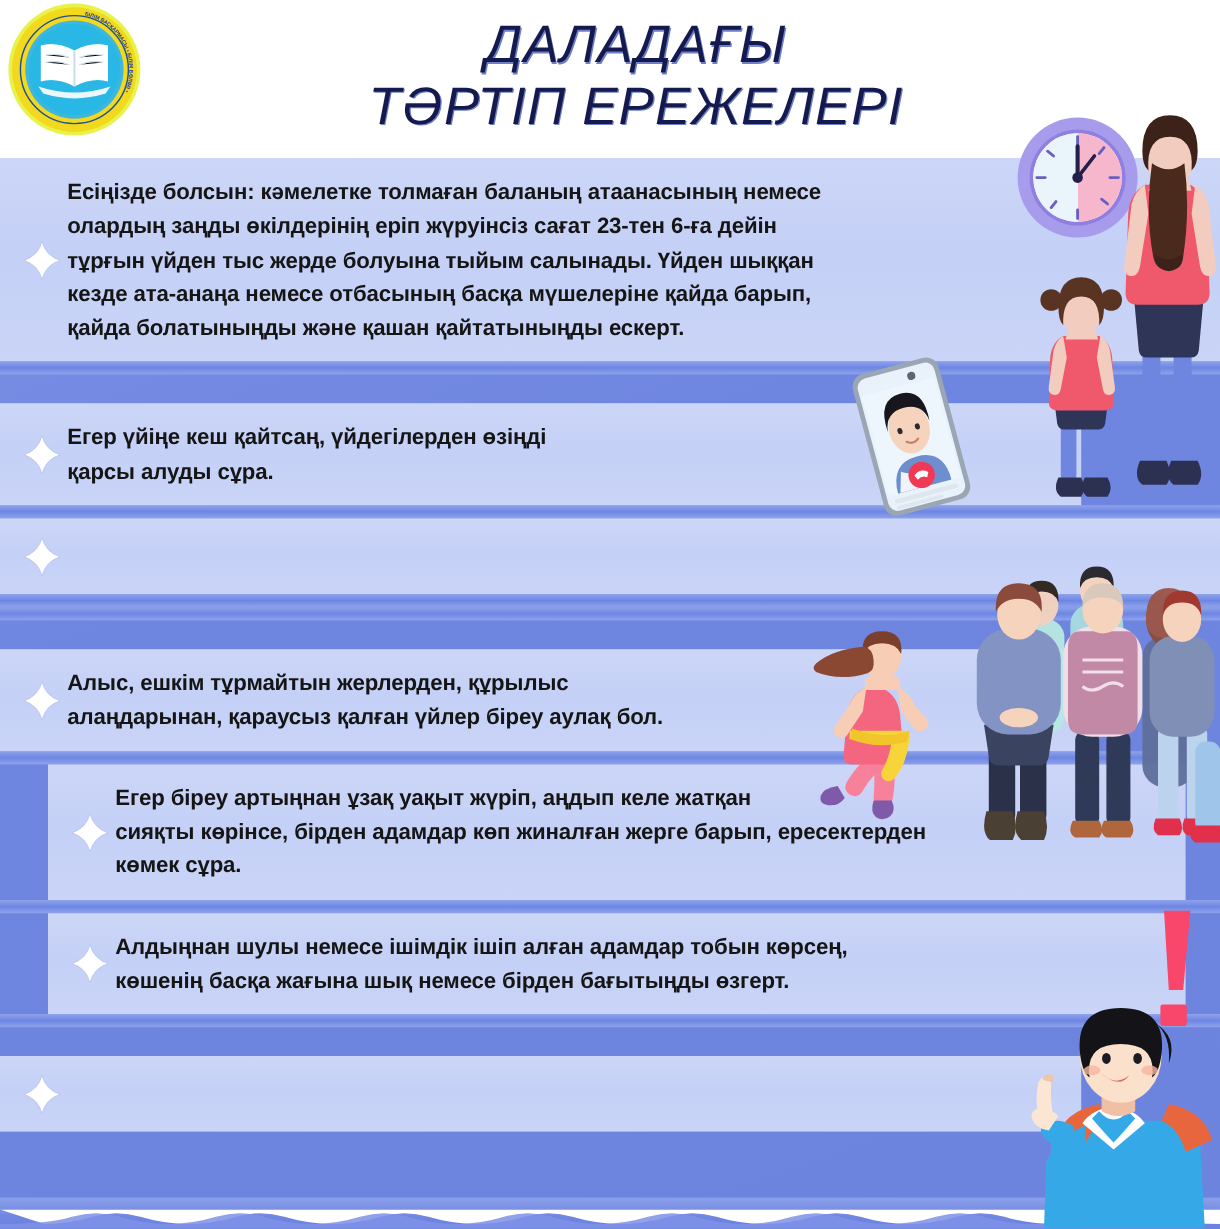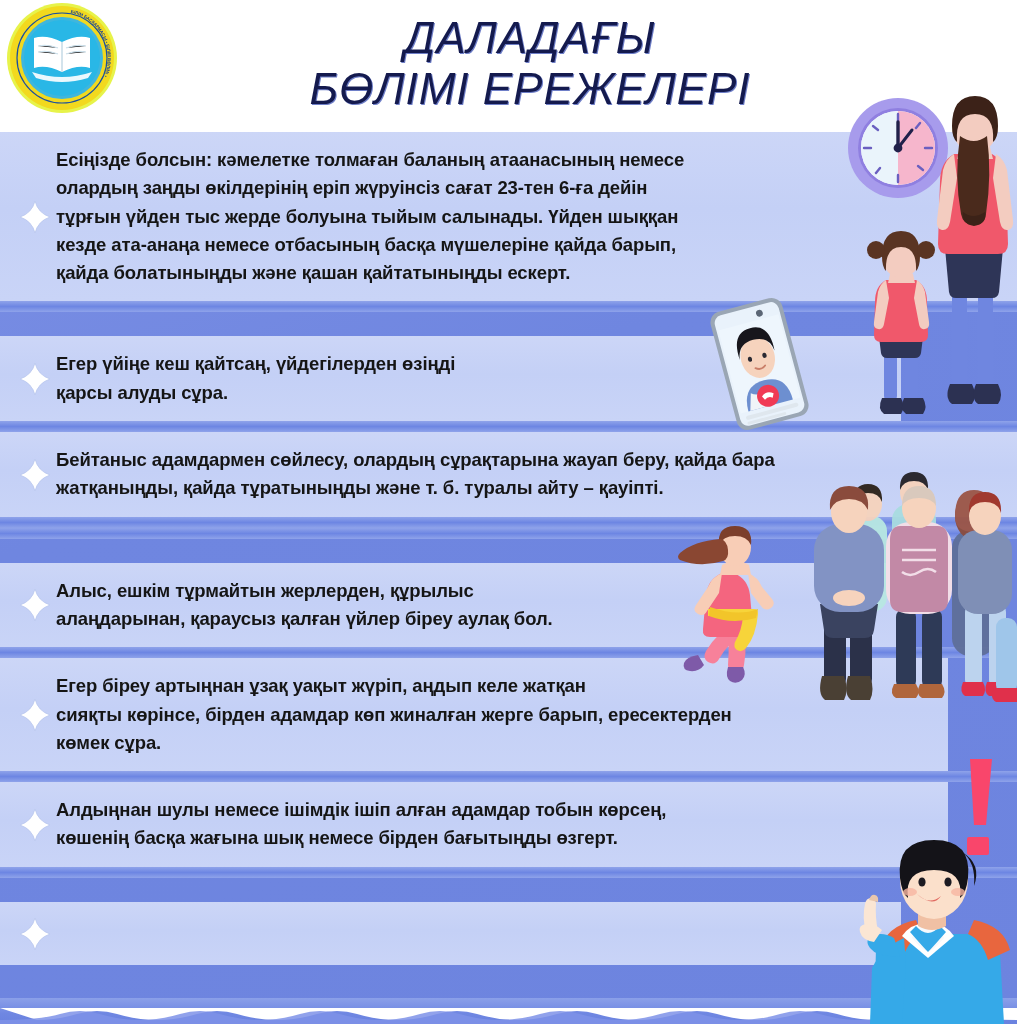--- a/index.html
+++ b/index.html
@@ -51,21 +51,21 @@
     position:absolute; left:0; top:132px; width:1017px; height:892px;
     z-index:3;
   }
   .band{
     position:relative; width:100%;
     background:linear-gradient(180deg,#ccd6f7 0%,#c4d0f6 45%,#c9d4f7 100%);
     overflow:visible;
   }
   .band.wide{ width:100%; }
   .band.narrow{ width:88.6%;margin-top:24px; }
-  .band.narrow2{ width:93.2%; }
+  .band.narrow2{ width:93.2%;margin-left:40px; }
   .band-sep{
     width:100%; height:11px;
     background:linear-gradient(180deg,#8fa3ea 0%,#6d86e3 50%,#8fa3ea 100%);
   }
   .band-inner{
     display:flex; align-items:center;
     padding:14px 0 14px 18px;
   }
   .bullet{
     flex:0 0 auto; width:34px; height:34px; margin-top:1px; margin-right:4px;
@@ -123,22 +123,20 @@
           <div class="band-text">Егер  үйіңе кеш қайтсаң, үйдегілерден өзіңді
 қарсы алуды сұра.</div>
         </div>
       </div>
       <div class="band-sep"></div>
       <div class="band wide">
         <div class="band-inner">
           <span class="bullet"><svg viewBox="0 0 34 34">
               <path d="M17 1 q3 12 15 16 q-12 4 -15 16 q-3 -12 -15 -16 q12 -4 15 -16z" fill="#ffffff" stroke="#b9c6ee" stroke-width="0.8"></path>
             </svg></span>
-          <div class="band-text">Бейтаныс адамдармен сөйлесу, олардың сұрақтарына жауап беру, қайда бара
-жатқаныңды, қайда тұратыныңды және т. б. туралы айту – қауіпті.</div>
         </div>
       </div>
       <div class="band-sep"></div>
       <div class="band-sep"></div>
       <div class="band narrow">
         <div class="band-inner">
           <span class="bullet"><svg viewBox="0 0 34 34">
               <path d="M17 1 q3 12 15 16 q-12 4 -15 16 q-3 -12 -15 -16 q12 -4 15 -16z" fill="#ffffff" stroke="#b9c6ee" stroke-width="0.8"></path>
             </svg></span>
           <div class="band-text">Алыс, ешкім тұрмайтын жерлерден, құрылыс
@@ -349,21 +347,21 @@
   </svg>
 
   <div class="header"></div>
   <svg class="header-wave" viewBox="0 0 1017 34" preserveAspectRatio="none">
     <path d="M0 0 h1017 v12 q-40 0 -60 -6 q-20 -6 -40 0 q-20 6 -40 6 q-20 0 -40 -6 q-20 -6 -40 0 q-20 6 -40 6 q-20 0 -40 -6 q-20 -6 -40 0 q-20 6 -40 6 q-20 0 -40 -6 q-20 -6 -40 0 q-20 6 -40 6 q-20 0 -40 -6 q-20 -6 -40 0 q-20 6 -40 6 q-20 0 -40 -6 q-20 -6 -40 0 q-20 6 -40 6 q-20 0 -40 -6 q-20 -6 -40 0 q-20 6 -40 6 q-20 0 -40 -6 q-20 -6 -40 0 q-20 6 -40 6 z" fill="#ffffff"></path>
     <path d="M0 12 q40 0 60 -6 q20 -6 40 0 q20 6 40 6 q20 0 40 -6 q20 -6 40 0 q20 6 40 6 q20 0 40 -6 q20 -6 40 0 q20 6 40 6 q20 0 40 -6 q20 -6 40 0 q20 6 40 6 q20 0 40 -6 q20 -6 40 0 q20 6 40 6 q20 0 40 -6 q20 -6 40 0 q20 6 40 6 q20 0 40 -6 q20 -6 40 0 q20 6 40 6 q20 0 40 -6 q20 -6 40 0 q20 6 57 6 v7 H0 z" fill="#7e92e7" opacity="0.85"></path>
   </svg>
 
   <div class="title-wrap">
     <div class="title-line">ДАЛАДАҒЫ</div>
-    <div class="title-line">БӨЛІМІ ЕРЕЖЕЛЕРІ</div>
+    <div class="title-line">ТӘРТІП ЕРЕЖЕЛЕРІ</div>
   </div>
 
   <svg class="logo" viewBox="0 0 112 112">
     <circle cx="56" cy="56" r="55" fill="#e7f34a"></circle>
     <circle cx="56" cy="56" r="52" fill="#f2d91e"></circle>
     <circle cx="56" cy="56" r="45" fill="none" stroke="#1a4fa0" stroke-width="1.2"></circle>
     <circle cx="56" cy="56" r="41" fill="#3fb6dd"></circle>
     <circle cx="56" cy="56" r="38" fill="#29b7e6"></circle>
 
     <g fill="#1a3f8f" font-size="4.4" font-family="'Liberation Sans',sans-serif" font-weight="bold">

